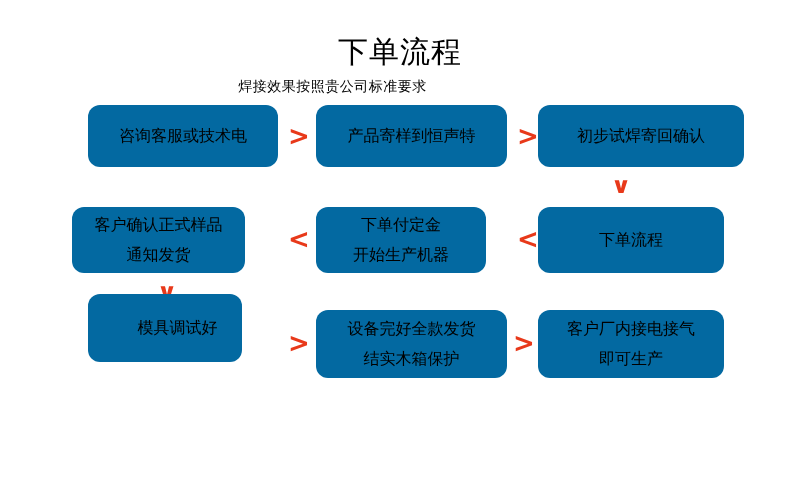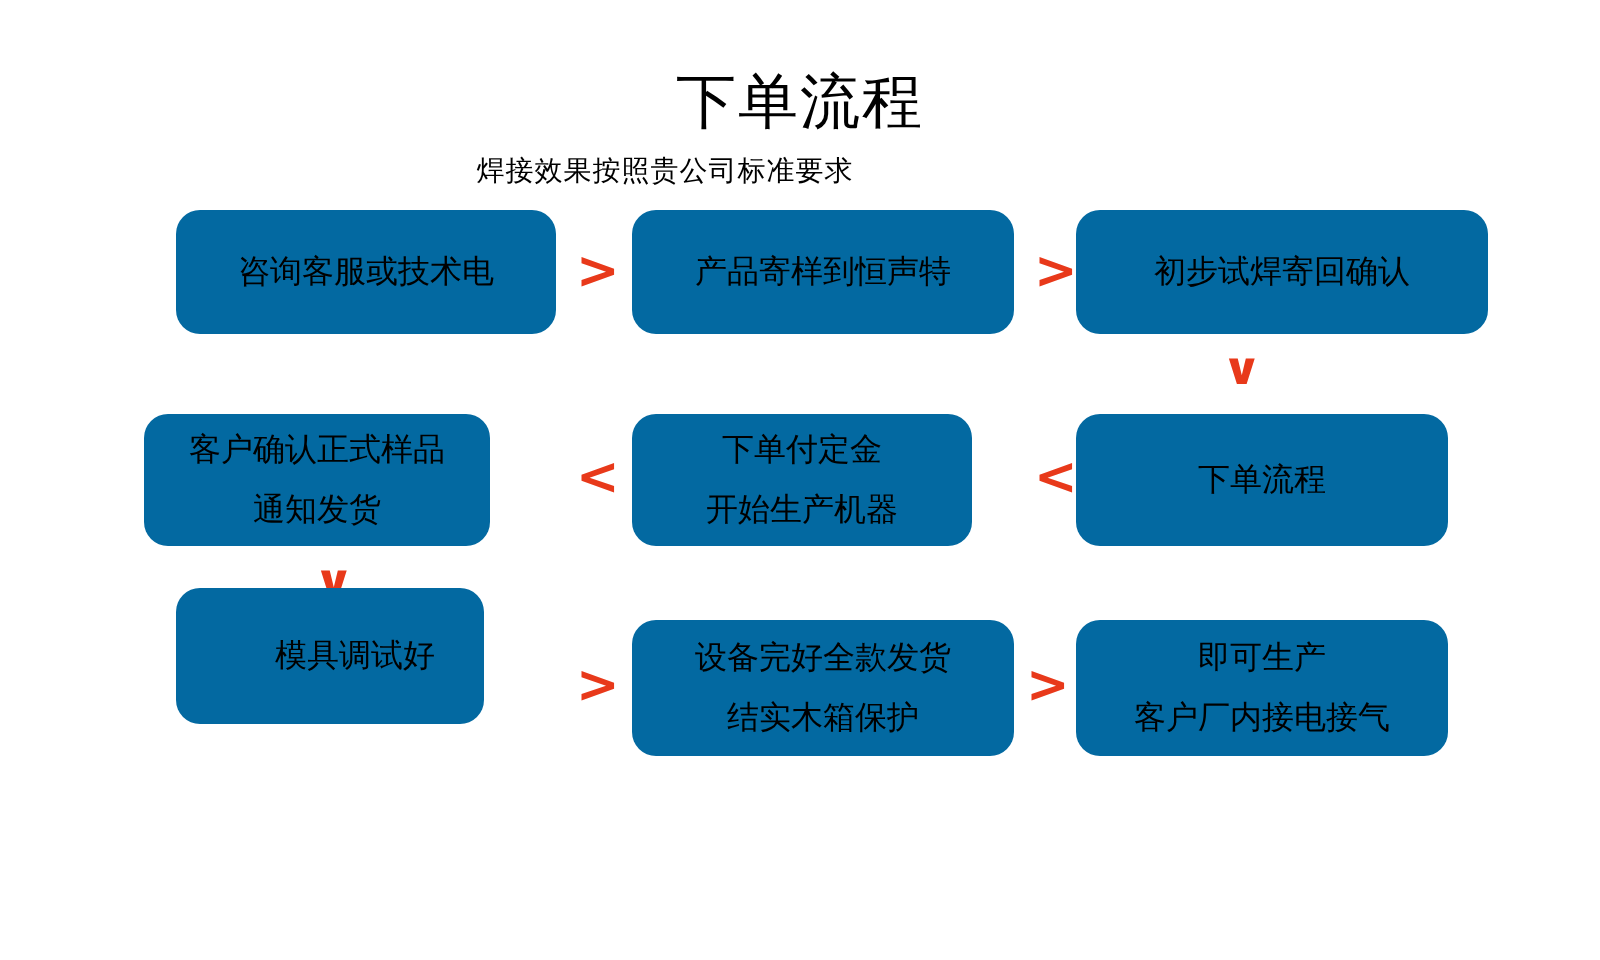--- a/index.html
+++ b/index.html
@@ -135,17 +135,17 @@
   <div class="arrow" style="left:288px; top:330px;">&gt;</div>
 
   <div class="node" style="left:316px; top:310px; width:191px; height:68px;">
     <span class="line">设备完好全款发货</span>
     <span class="line">结实木箱保护</span>
   </div>
 
   <div class="arrow" style="left:513px; top:330px;">&gt;</div>
 
   <div class="node" style="left:538px; top:310px; width:186px; height:68px;">
+    <span class="line">客户厂内接电接气</span>
     <span class="line">即可生产</span>
-    <span class="line">客户厂内接电接气</span>
   </div>
 
 </div>
 
 </body></html>

